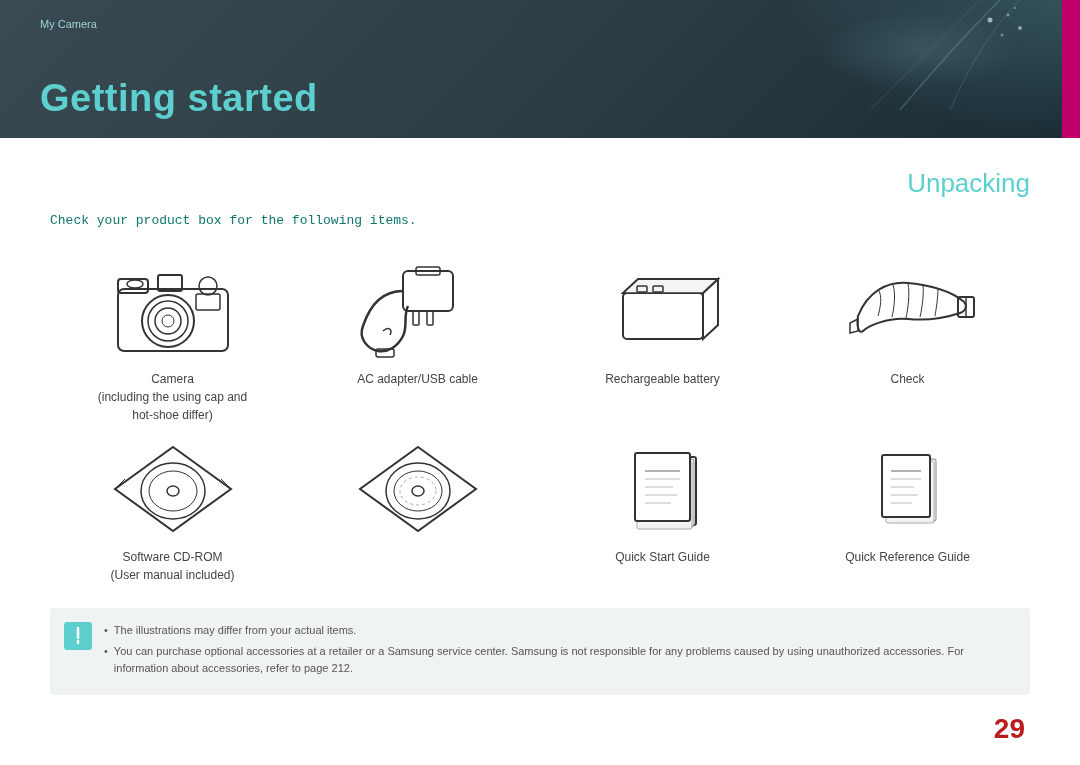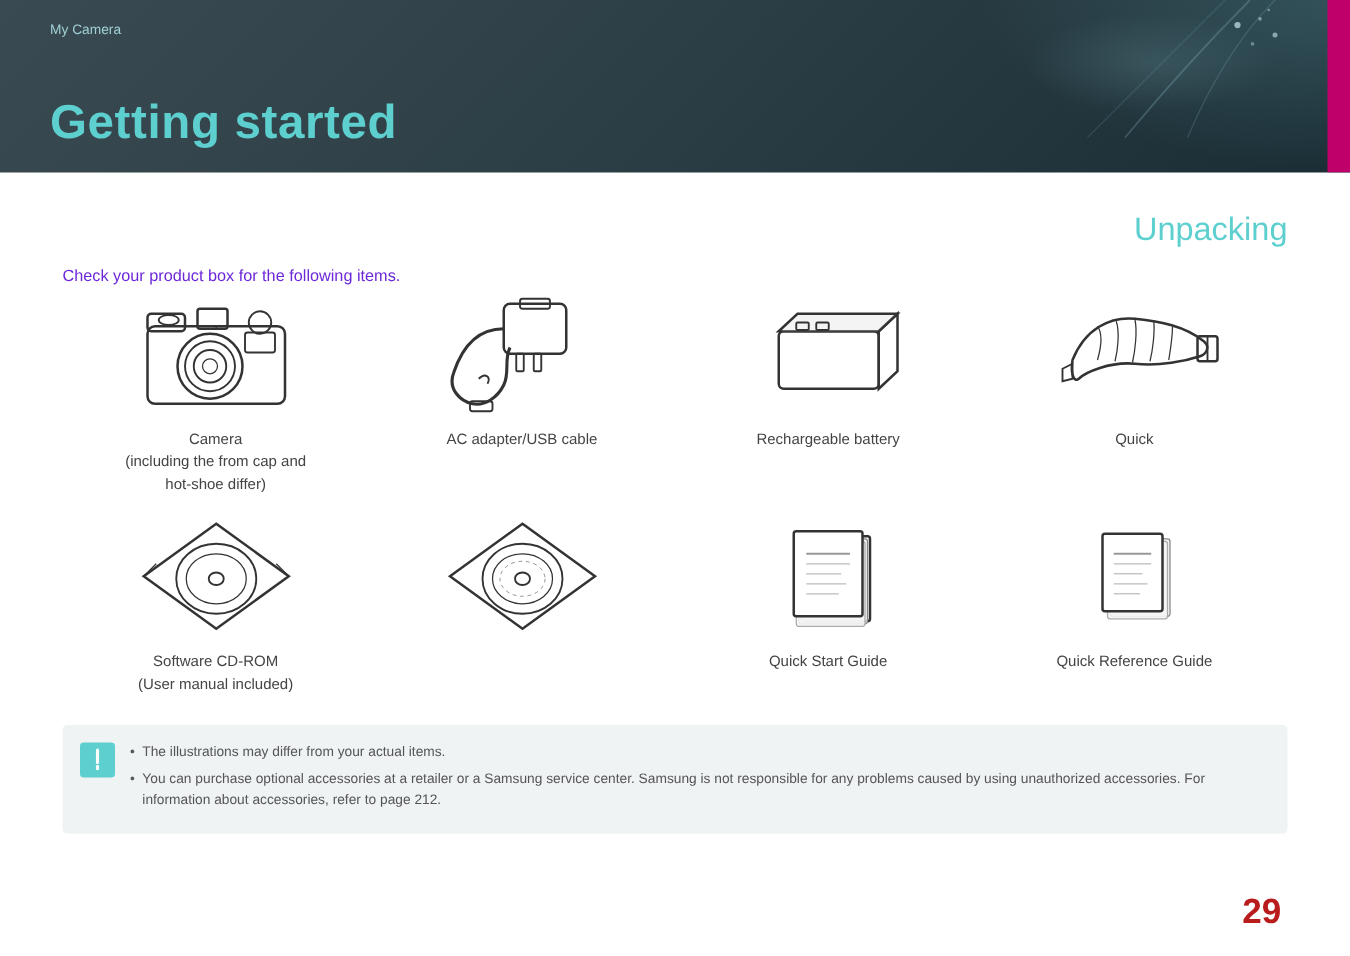--- a/index.html
+++ b/index.html
@@ -62,21 +62,23 @@
     }
     .section-title {
       color: #5ecfcf;
       font-size: 26px;
       font-weight: normal;
       margin-bottom: 14px;
       text-align: right;
     }
     .intro-text {
       font-size: 13px;
-      color: #6d28d9;
+      color: #0f766e;
+      margin-bottom: 28px;
+      font-family: Liberation Mono, monospace;
     }
 
     
     .items-grid {
       display: grid;
       grid-template-columns: repeat(4, 1fr);
       gap: 10px 0;
       margin-bottom: 24px;
     }
     .item-cell {
@@ -192,21 +194,21 @@
 
           <rect x="93" y="33" width="24" height="16" rx="2" fill="none" stroke="#333" stroke-width="1.5"></rect>
 
           <circle cx="105" cy="25" r="9" fill="none" stroke="#333" stroke-width="1.5"></circle>
 
           <line x1="70" y1="31" x2="70" y2="28" stroke="#333" stroke-width="1"></line>
         </svg>
       </div>
       <div class="item-label">
         <span>Camera</span><br>
-        <span>(including the from cap and</span><br>
+        <span>(including the using cap and</span><br>
         <span>hot-shoe differ)</span>
       </div>
     </div>
 
     <div class="item-cell">
       <div class="item-icon">
         <svg width="140" height="100" viewBox="0 0 140 100">
 
           <rect x="55" y="10" width="50" height="40" rx="5" fill="none" stroke="#333" stroke-width="2"></rect>
 
@@ -260,21 +262,21 @@
           <path d="M 85 24 C 86 33 84 48 82 56" fill="none" stroke="#333" stroke-width="1"></path>
           <path d="M 100 28 C 100 36 98 49 97 55" fill="none" stroke="#333" stroke-width="1"></path>
 
           <rect x="120" y="36" width="16" height="20" rx="2" fill="none" stroke="#333" stroke-width="2"></rect>
           <line x1="128" y1="36" x2="128" y2="56" stroke="#333" stroke-width="1.5"></line>
 
           <path d="M 20 58 L 12 62 L 12 72 L 20 70 Z" fill="none" stroke="#333" stroke-width="1.5"></path>
         </svg>
       </div>
       <div class="item-label">
-        <span>Quick</span>
+        <span>Check</span>
       </div>
     </div>
 
     <div class="item-cell">
       <div class="item-icon">
         <svg width="140" height="100" viewBox="0 0 140 100">
 
           <path d="M 70 8 L 128 50 L 70 92 L 12 50 Z" fill="none" stroke="#333" stroke-width="2"></path>
 
           <ellipse cx="70" cy="52" rx="32" ry="28" fill="none" stroke="#333" stroke-width="1.5"></ellipse>

